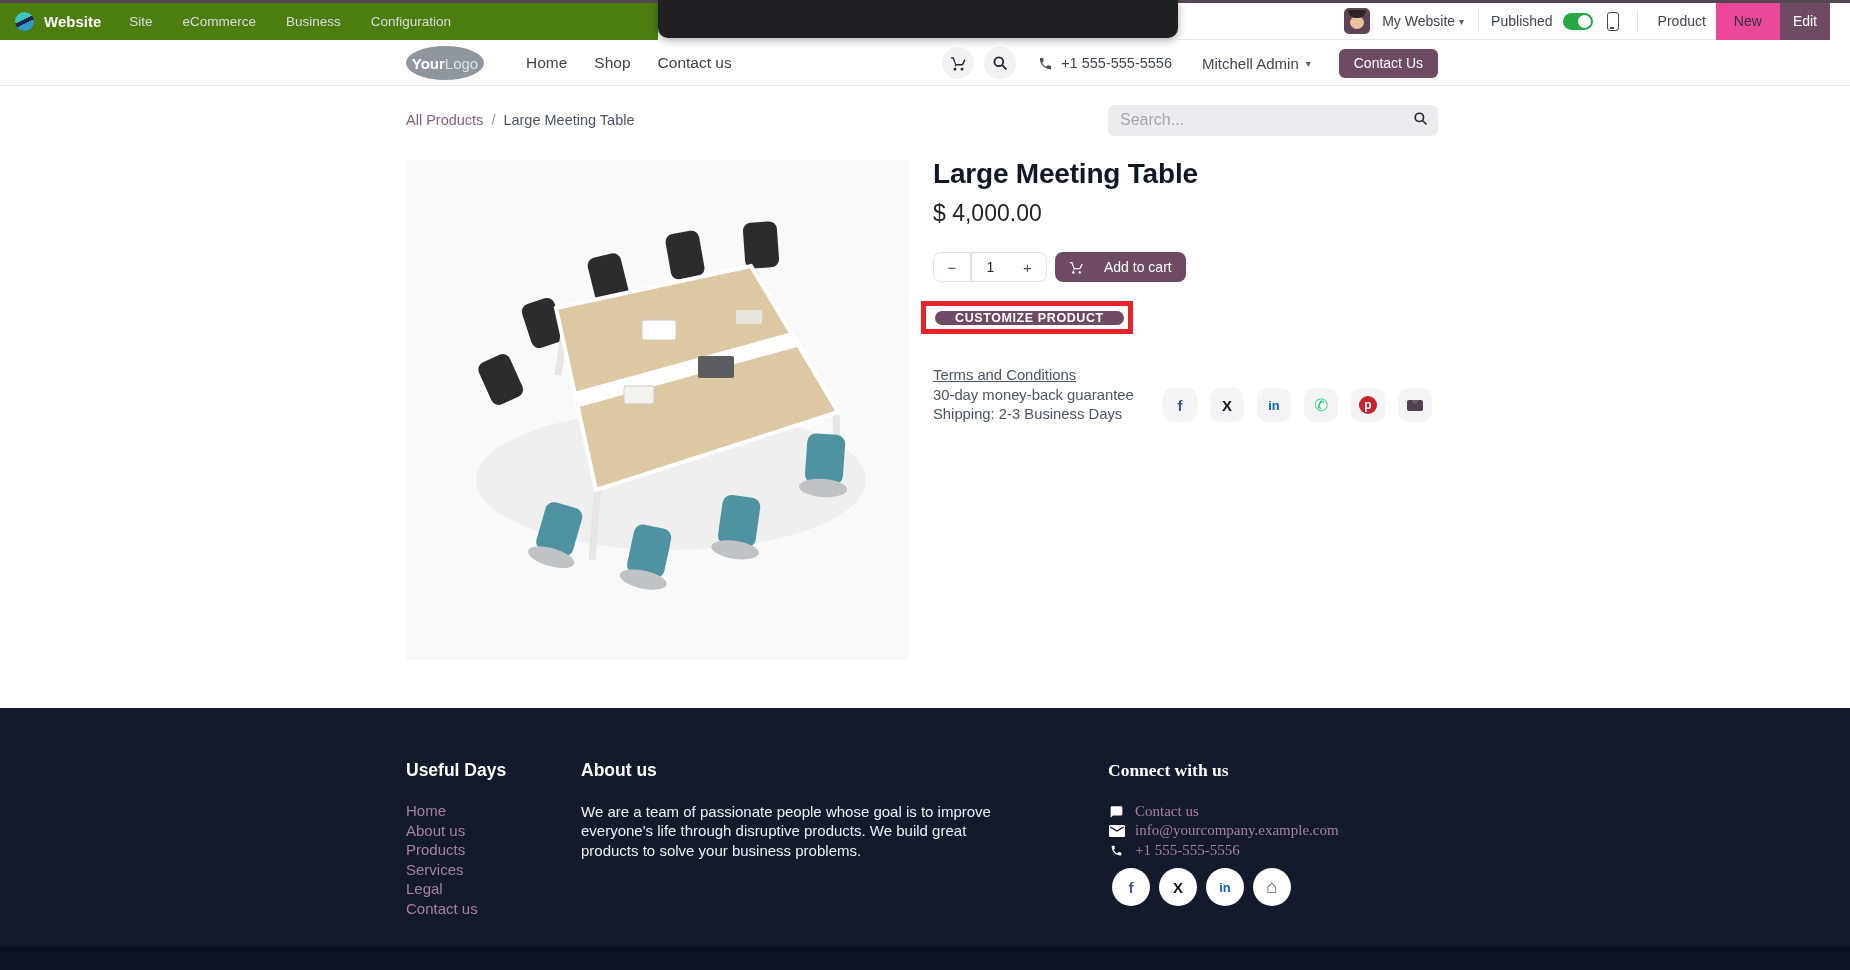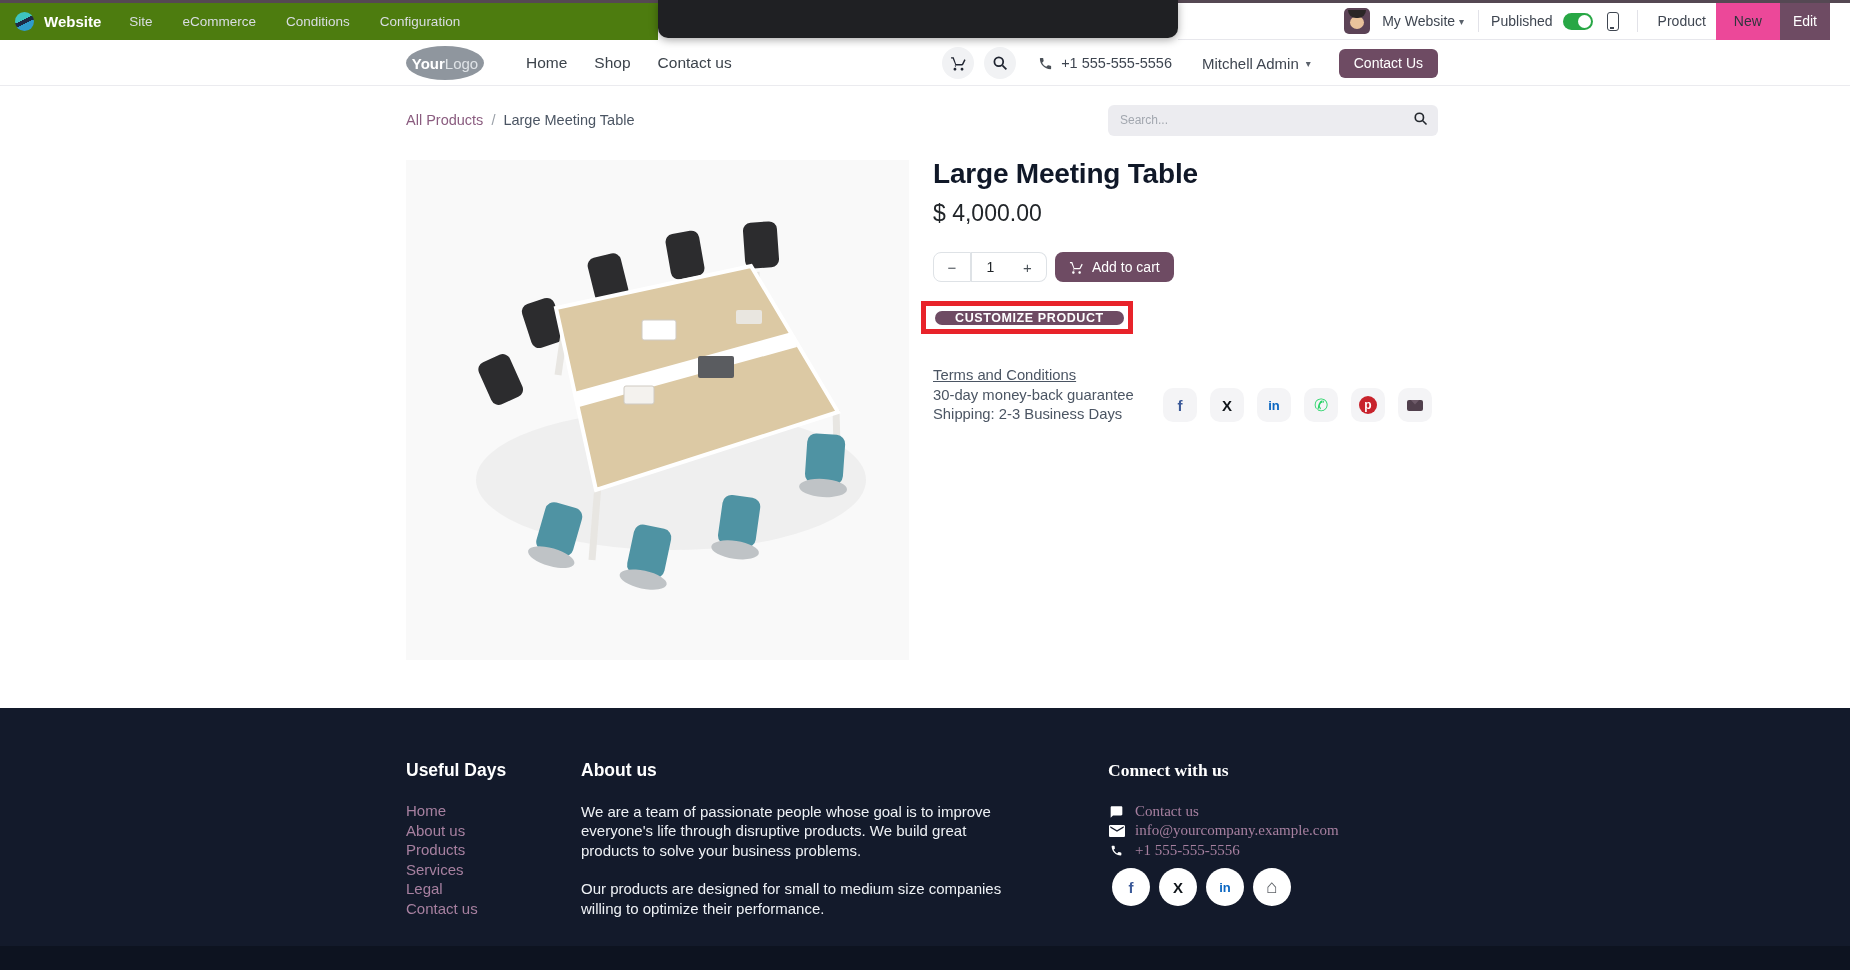--- a/index.html
+++ b/index.html
@@ -54,40 +54,40 @@
   .btn-contact { margin-left:24px; height:29px; padding:0 15px; background:#6e4b63; border:none; border-radius:6px;
                  color:#ffffff; font-size:14px; display:flex; align-items:center; cursor:pointer; }
 
   
   .crumb-row { position:absolute; left:406px; top:102px; width:1032px; height:36px; display:flex; align-items:center; }
   .crumb-link { font-size:14.5px; color:#8a5c7f; cursor:pointer; }
   .crumb-sep { font-size:14.5px; color:#9aa0a8; margin:0 8px; }
   .crumb-cur { font-size:14.5px; color:#4b5563; }
   .search-box { margin-left:auto; width:330px; height:31px; background:#ececf0; border-radius:6px;
                 display:flex; align-items:center; padding:0 10px 0 12px; }
-  .search-box input { flex:1; border:none; background:transparent; outline:none; font-size:12px; color:#374151;
+  .search-box input { flex:1; border:none; background:transparent; outline:none; font-size:16px; color:#374151;
                       font-family:"Liberation Sans",sans-serif; }
   .search-box input::placeholder { color:#a2a7af; }
   .search-box .mag { color:#23272d; }
 
   
   .product-img { position:absolute; left:406px; top:160px; width:503px; height:500px; background:#f9f9f9; }
   .p-title { position:absolute; left:933px; top:158px; font-size:28px; font-weight:bold; color:#101828; letter-spacing:-.2px; }
   .p-price { position:absolute; left:933px; top:200px; font-size:23px; color:#212529; }
   .buy-row { position:absolute; left:933px; top:252px; display:flex; align-items:center; }
   .stepper { display:flex; height:30px; }
   .stepper .st { width:38px; height:30px; border:1px solid #dee2e6; background:#ffffff; display:flex;
                  align-items:center; justify-content:center; font-size:15px; color:#495057; cursor:pointer; }
   .stepper .st.minus { border-radius:8px 0 0 8px; }
   .stepper .st.plus  { border-radius:0 8px 8px 0; border-left:none; }
   .stepper .qty { width:38px; height:30px; border-top:1px solid #dee2e6; border-bottom:1px solid #dee2e6;
                   border-left:none; border-right:none; text-align:center; font-size:14px; color:#212529;
                   background:#fff; border-left:1px solid #dee2e6; }
   .btn-cart { margin-left:8px; height:30px; padding:0 14px; background:#6e4b63; border:none; border-radius:8px;
-              color:#ffffff; font-size:14px; display:flex; align-items:center; gap:8px; cursor:pointer; }
+              color:#ffffff; font-size:14px; display:flex; align-items:center; gap:20px; cursor:pointer; }
   .red-box { position:absolute; left:921px; top:301px; border:5px solid #e8232a; padding:2px 4px 3px 9px; background:#ffffff; }
   .btn-customize { height:14px; padding:0 20px; background:#6e4b63; border:none; border-radius:8px;
                    color:#ffffff; font-size:12.5px; font-weight:bold; letter-spacing:.6px; cursor:pointer; }
   .terms { position:absolute; left:933px; top:366px; font-size:14.8px; color:#4b5563; line-height:19.5px; }
   .terms .tlink { text-decoration:underline; cursor:pointer; }
   .share-row { position:absolute; left:1163px; top:388px; display:flex; gap:13px; }
   .share-btn { width:34px; height:34px; border-radius:10px; background:#f4f4f6; display:flex;
                align-items:center; justify-content:center; font-weight:bold; font-size:15px; cursor:pointer; }
   .sh-fb { color:#3b5998; } .sh-x { color:#0f1419; } .sh-in { color:#0a66c2; font-size:13px; }
   .sh-wa { color:#25d366; font-size:17px; font-weight:normal; }
@@ -122,21 +122,21 @@
 </head>
 <body>
 
 <div class="topstrip"></div>
 
 <div class="backend-left">
   <div class="odoo-logo"></div>
   <div class="backend-app">Website</div>
   <div class="backend-menu">Site</div>
   <div class="backend-menu">eCommerce</div>
-  <div class="backend-menu">Conditions</div>
+  <div class="backend-menu">Business</div>
   <div class="backend-menu">Configuration</div>
 </div>
 
 <div class="toast"></div>
 
 <div class="backend-right">
   <div class="avatar">
     <div class="face"></div>
     <div class="hair"></div>
   </div>
@@ -315,21 +315,20 @@
     <div class="f-link">Products</div>
     <div class="f-link">Services</div>
     <div class="f-link">Legal</div>
     <div class="f-link">Contact us</div>
   </div>
 </div>
 
 <div class="f-col2">
   <div class="f-h">About us</div>
   <div class="f-para">We are a team of passionate people whose goal is to improve everyone's life through disruptive products. We build great products to solve your business problems.</div>
-  <div class="f-para">Our products are designed for small to medium size companies willing to optimize their performance.</div>
 </div>
 
 <div class="f-col3">
   <div class="f-h">Connect with us</div>
   <div class="c-rows">
     <div class="c-row">
       <span class="cicon">
         <svg width="15" height="14" viewBox="0 0 24 24" fill="#ffffff">
             <path d="M20 2H4c-1.1 0-2 .9-2 2v18l4-4h14c1.1 0 2-.9 2-2V4c0-1.1-.9-2-2-2z"></path>
           </svg>

